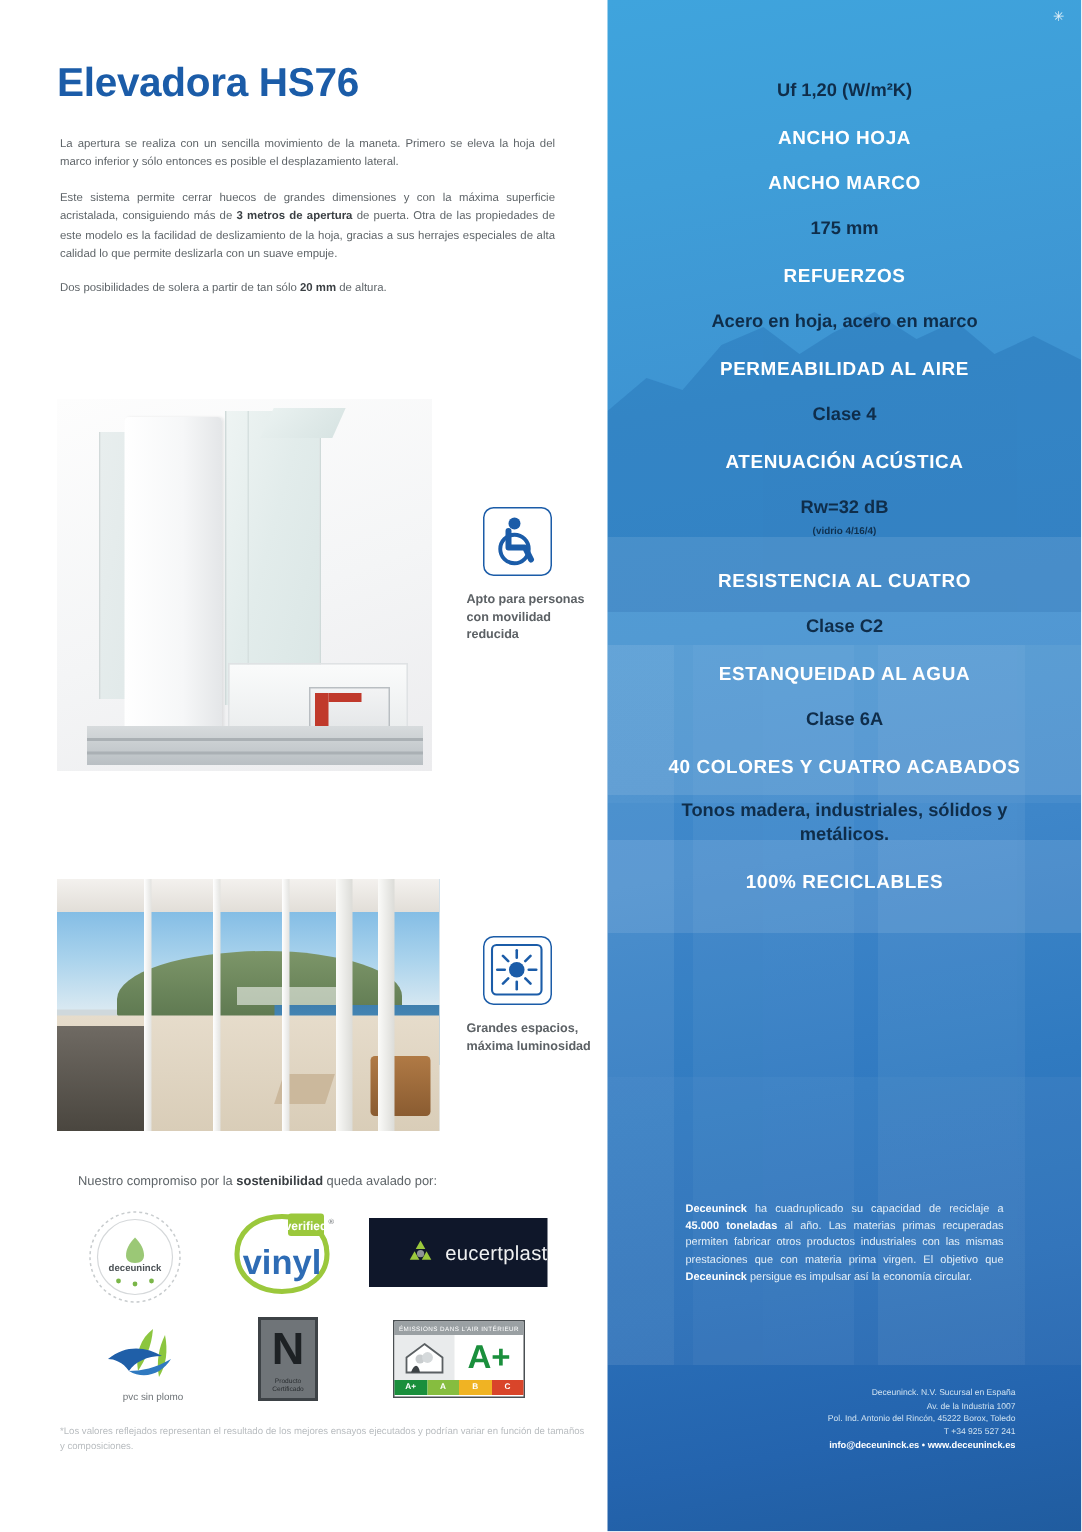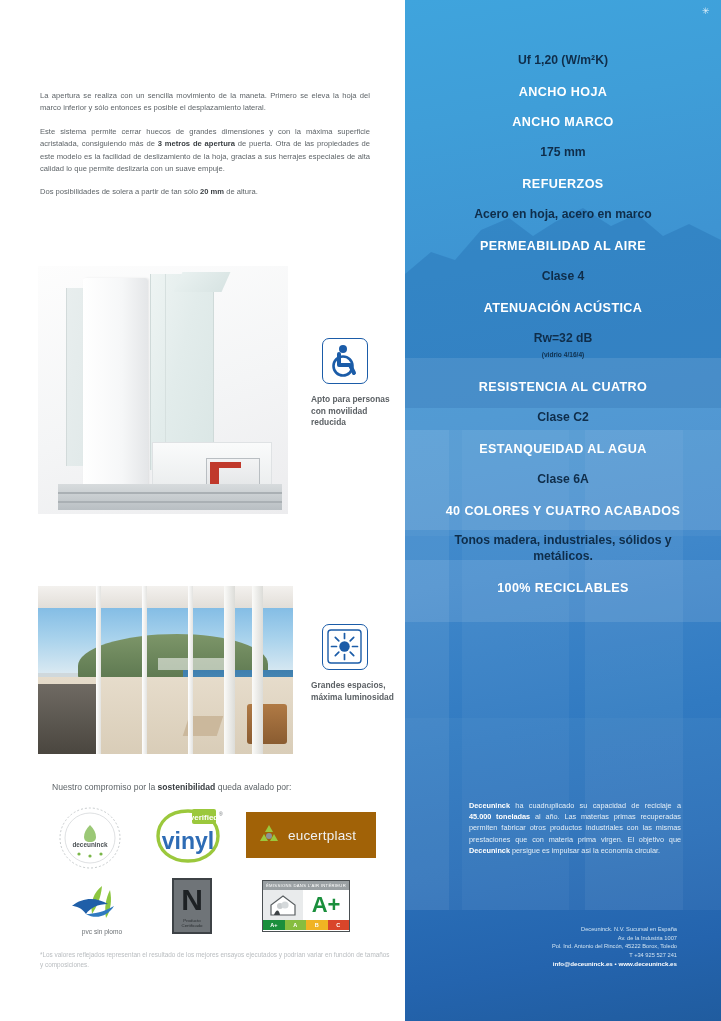--- a/index.html
+++ b/index.html
@@ -215,23 +215,23 @@
   .sustain-title b { color:#3a3f43; font-weight:bold; }
 
   .logo { position: absolute; box-sizing: border-box; }
 
   
   #logo-deceuninck { left: 57px; top: 805px; width: 66px; height: 66px; }
   
   #logo-vinyl { left: 152px; top: 805px; width: 72px; height: 62px; }
   
   #logo-eucert {
-    left: 246px; top: 812px; width: 130px; height: 46px;
-    background: #a16207;
-    display:flex; align-items:center; gap:6px; padding-left:10px;
+    left: 246px; top: 812px; width: 119px; height: 46px;
+    background: #0f172a;
+    display:flex; align-items:center; gap:6px; padding-left:24px;
   }
   .eucert-text { font-size: 13.5px; color:#f0f1f2; letter-spacing:0.2px; }
   
   #logo-pvc { left: 64px; top: 880px; width: 76px; height: 50px; }
   .pvc-label {
     position:absolute; left:62px; top:928px; width:80px;
     text-align:center; font-size:6.6px; color:#6d7276;
   }
   
   #logo-n {
@@ -350,21 +350,20 @@
   .spec-head.tight { margin-bottom: 13px; }
 
   .recycle-para {
     position:absolute;
     left: 52px; top: 800px;
     width: 212px;
     font-size: 7.3px;
     line-height: 11.2px;
     color: #e3eef7;
     text-align: justify;
-    margin-left: 12px;
   }
   .recycle-para b { color:#ffffff; font-weight:bold; }
 
   .panel-footer {
     position:absolute;
     left: 0; bottom: 52px;
     width: 100%;
     padding-right: 44px;
     box-sizing: border-box;
     text-align: right;
@@ -379,20 +378,21 @@
     margin-top: 1px;
   }
 </style>
 </head>
 <body>
 
 <div class="page">
 
   <div class="left-col">
 
+    <div class="page-title">Elevadora HS76</div>
 
     <div class="body-copy">
       <p>
         <span>La  apertura se realiza con un sencilla movimiento de la maneta. Primero se eleva la hoja del marco inferior y sólo  entonces  es posible el desplazamiento lateral.</span>
       </p>
       <p>
         Este sistema permite cerrar huecos de grandes dimensiones y con la máxima superficie acristalada, consiguiendo  más  de  <b>3 metros de apertura</b> de puerta. Otra de las propiedades de este modelo es la facilidad  de  deslizamiento  de  la  hoja,  gracias  a  sus  herrajes especiales de alta calidad lo que permite deslizarla con un suave empuje.
       </p>
       <p>
         Dos posibilidades de solera a partir de tan sólo <b>20 mm</b> de altura.

